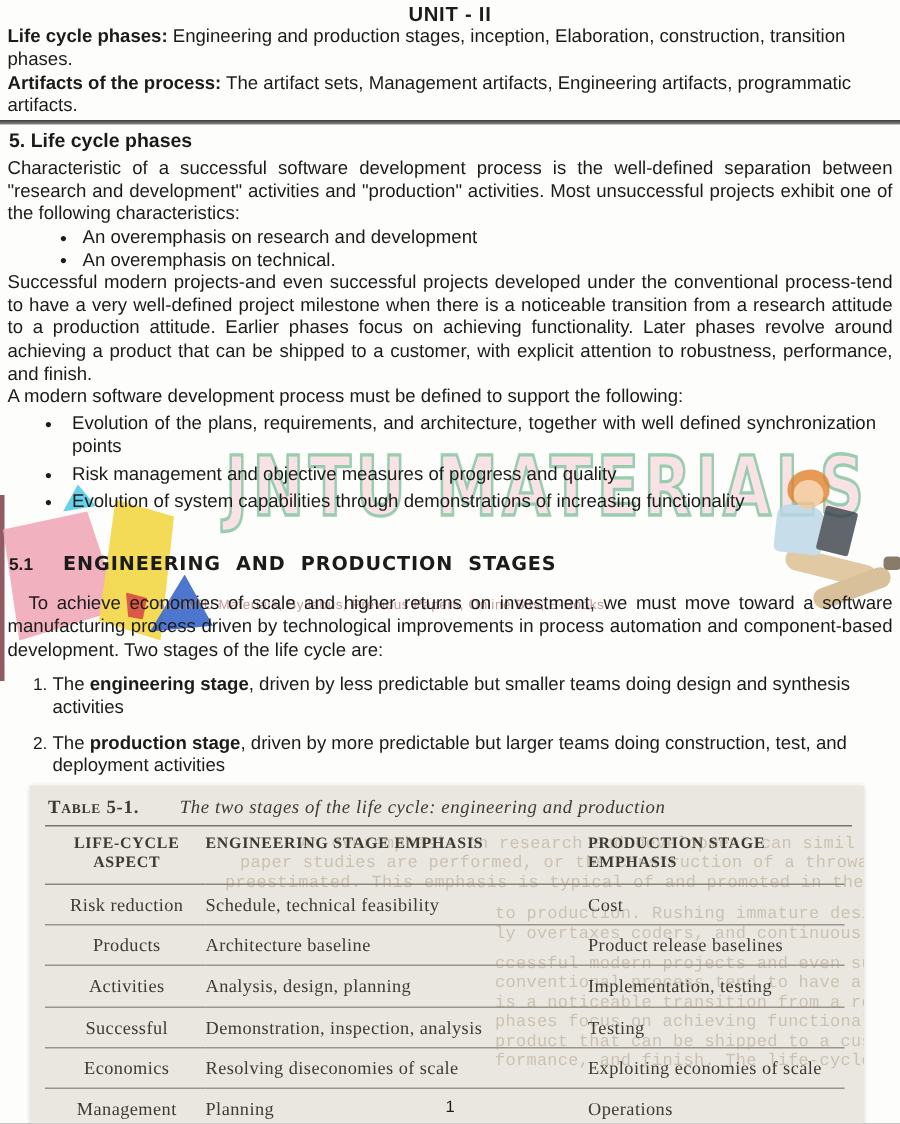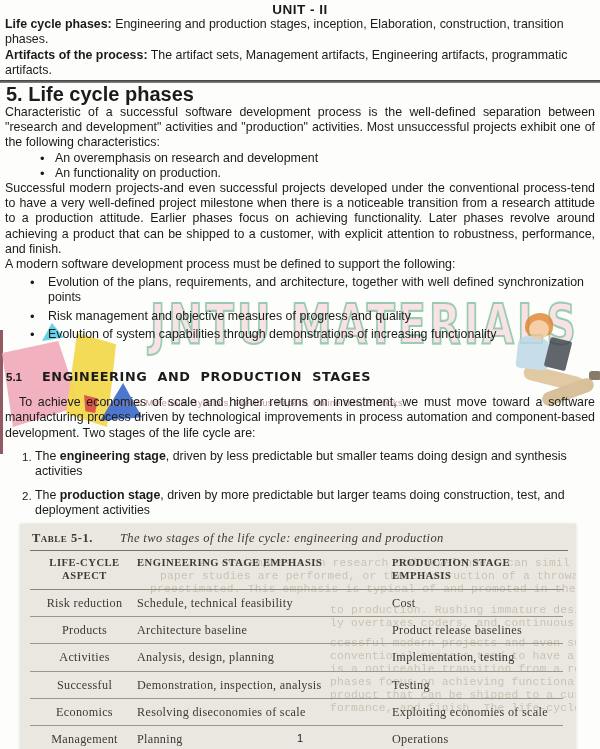--- a/index.html
+++ b/index.html
@@ -8,21 +8,21 @@
     background:#fdfdfc;overflow:hidden;
     font-family:"Liberation Sans","DejaVu Sans",sans-serif;
     color:#1b1b1b;font-size:12.4px;line-height:15.2px;
   }
   .page > *{position:relative;z-index:1;}
   p{margin:0;}
   .pad{padding:0 5px;}
   .title{font-weight:bold;font-size:13.5px;text-align:center;padding-top:2px;letter-spacing:.5px;}
   .lead b{font-weight:bold;}
   .rule{height:3px;background:linear-gradient(#3c3c3c,#888);margin:2px 0 1px 0;}
-  .h5{font-size:20px;font-weight:bold;line-height:20px;margin:0 0 1px 1px;}
+  .h5{font-size:13px;font-weight:bold;line-height:20px;margin:0 0 1px 1px;}
   .just{text-align:justify;}
   .b1{padding-left:55px;position:relative;}
   .b1::before{content:"\2022";position:absolute;left:40px;font-size:13px;}
   .b2{padding-left:48px;padding-right:16px;position:relative;text-align:justify;margin-top:3px;}
   .b2::before{content:"\2022";position:absolute;left:30px;font-size:13px;}
   .h51{display:flex;align-items:baseline;margin:27px 0 0 6px;}
   .h51 .num{font-weight:bold;font-size:11.5px;width:36px;}
   .h51 .ht{font-weight:bold;font-size:12.8px;letter-spacing:.6px;word-spacing:5px;font-family:"DejaVu Sans",sans-serif;}
   .p51{margin-top:10px;text-indent:14px;}
   .oli{display:flex;margin:8px 10px 0 22px;line-height:15.5px;}
@@ -90,21 +90,21 @@
   <p class="lead pad"><b>Artifacts of the process:</b><span> The artifact sets, Management artifacts, Engineering artifacts, programmatic artifacts.</span></p>
 
   <div class="rule"></div>
 
   <div class="h5 pad">5. Life cycle phases</div>
 
   <p class="just pad">Characteristic of a successful software development process is the well-defined separation between "research and development" activities and "production" activities. Most unsuccessful projects exhibit one of the following characteristics:</p>
 
   <div>
     <div class="b1">An overemphasis on research and development</div>
-    <div class="b1">An functionality on production.</div>
+    <div class="b1">An overemphasis on technical.</div>
   </div>
 
   <p class="just pad">Successful modern projects-and even successful projects developed under the conventional process-tend to have a very well-defined project milestone when there is a noticeable transition from a research attitude to a production attitude. Earlier phases focus on achieving functionality. Later phases revolve around achieving a product that can be shipped to a customer, with explicit attention to robustness, performance, and finish.</p>
 
   <p class="pad">A modern software development process must be defined to support the following:</p>
 
   <div>
     <div class="b2">Evolution of the plans, requirements, and architecture, together with well defined synchronization points</div>
     <div class="b2">Risk management and objective measures of progress and quality</div>
     <div class="b2">Evolution of system capabilities through demonstrations of increasing functionality</div>

